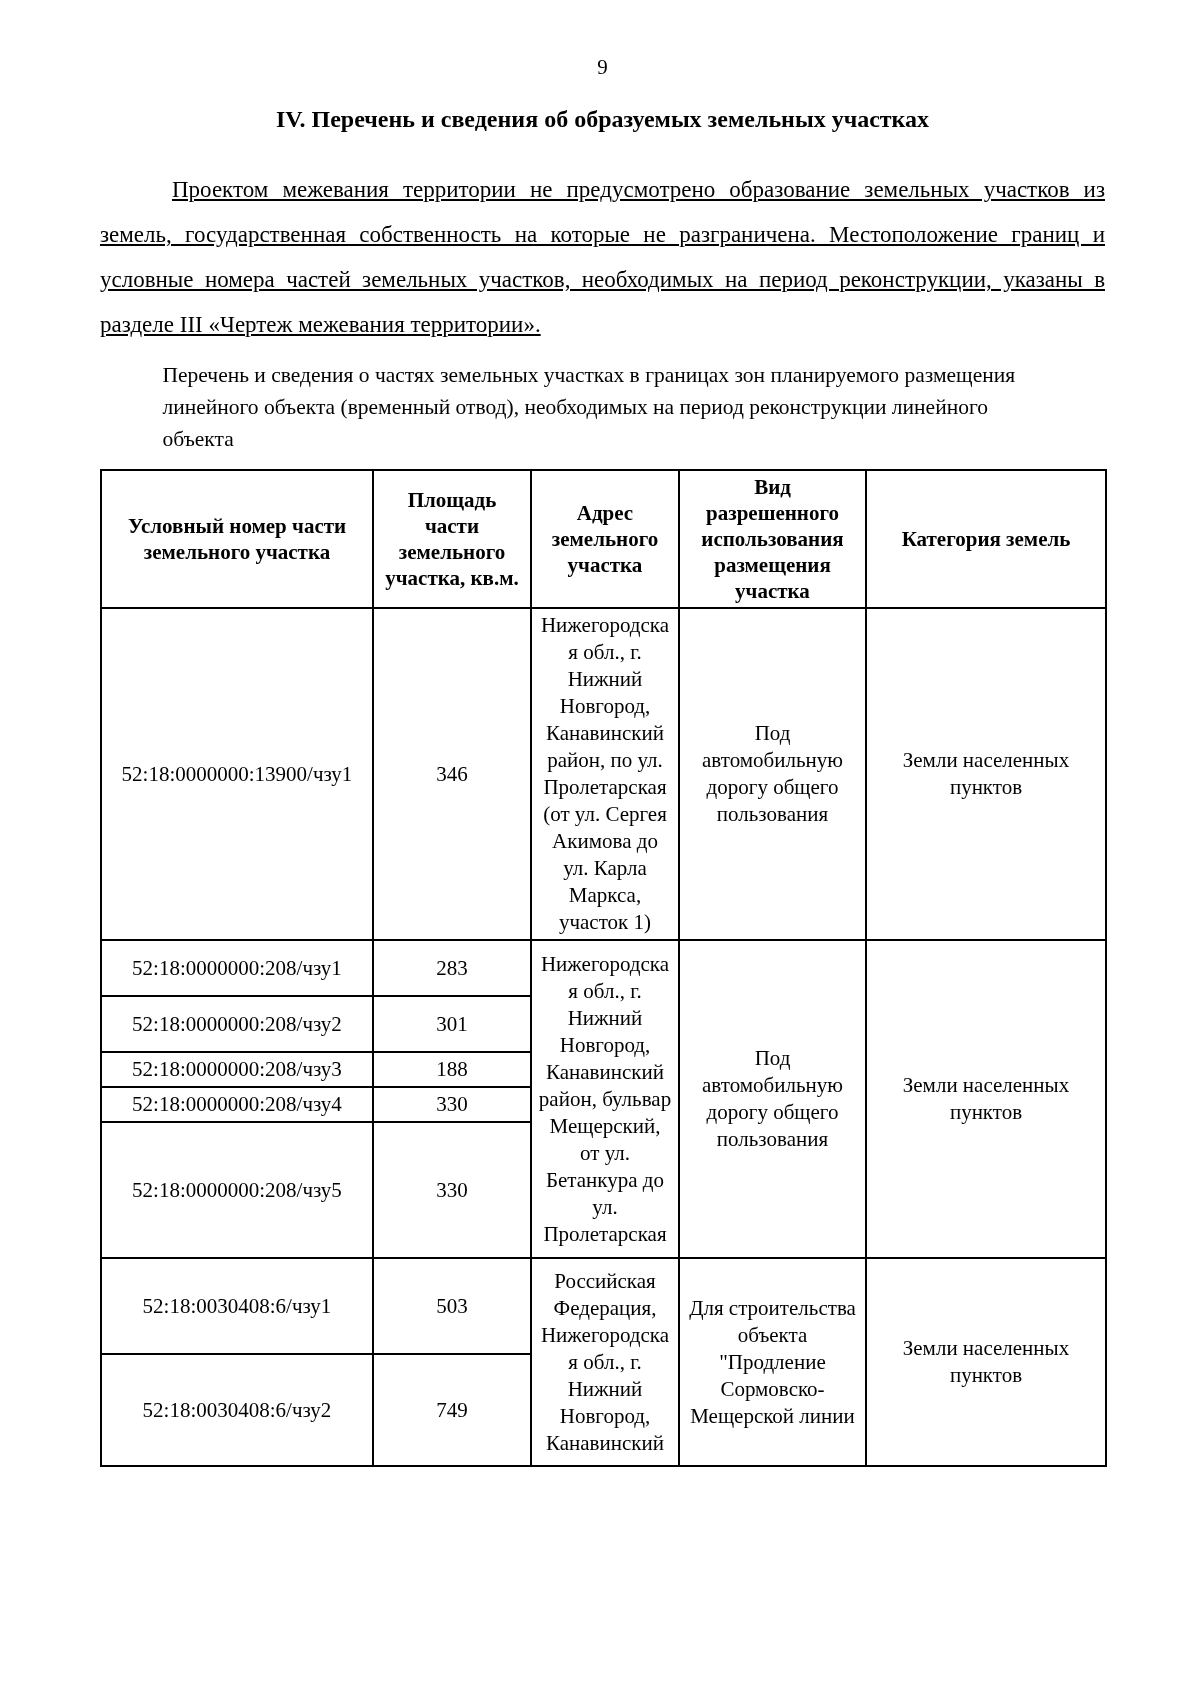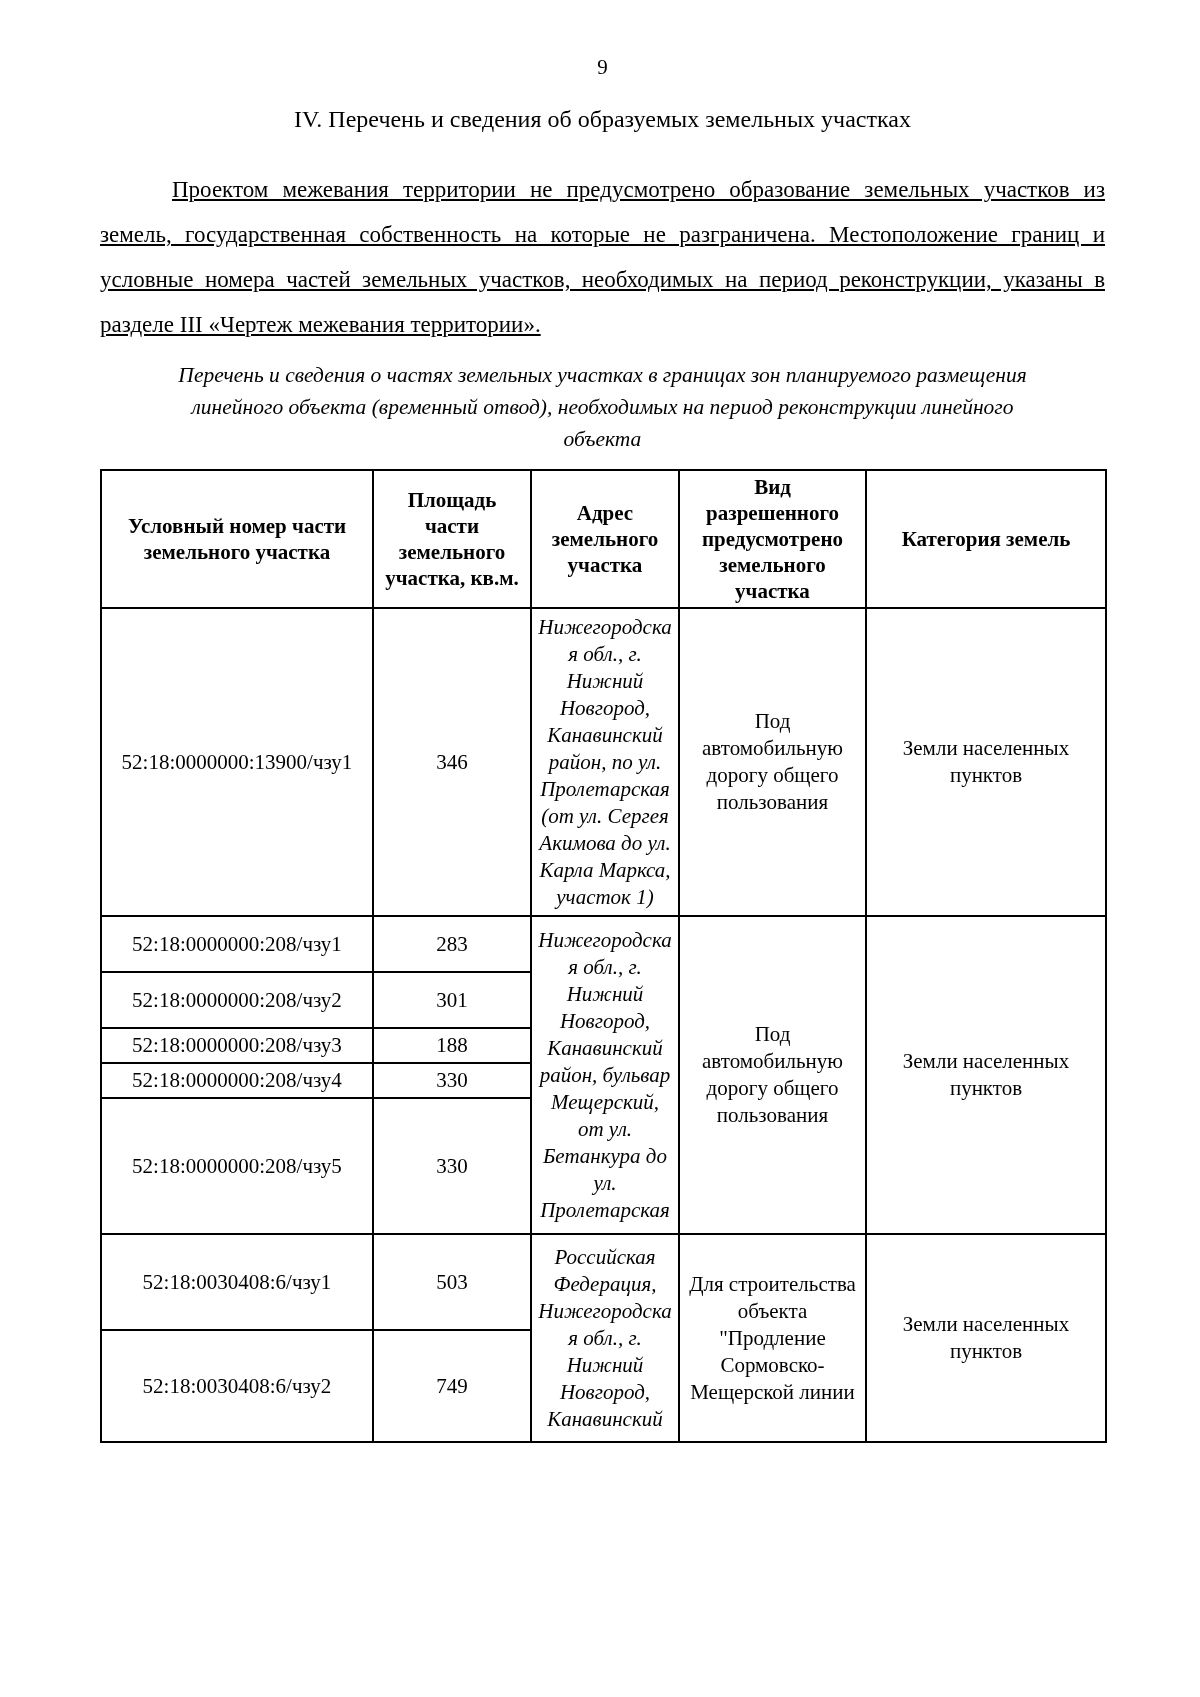--- a/index.html
+++ b/index.html
@@ -15,36 +15,35 @@
     min-height: 1697px;
     padding: 55px 95px 30px 100px;
   }
   .page-number {
     text-align: center;
     font-size: 21px;
   }
   .title {
     text-align: center;
     font-size: 24px;
-    font-weight: normal;
+    font-weight: bold;
     margin-top: 26px;
   }
   .body-par {
     margin-top: 34px;
     font-size: 23px;
     line-height: 45px;
     text-align: justify;
     text-indent: 72px;
     text-decoration: underline;
   }
   .caption {
     margin-top: 12px;
     font-size: 21.5px;
-    font-style: italic;
-    text-align: center;
+    text-align: left;
     line-height: 32px;
     max-width: 880px;
     margin-left: auto;
     margin-right: auto;
   }
   table.land-table {
     border-collapse: collapse;
     table-layout: fixed;
     width: 1005px;
     margin-top: 14px;
@@ -56,21 +55,21 @@
     text-align: center;
     vertical-align: middle;
     padding: 3px 6px;
     line-height: 27px;
     overflow-wrap: break-word;
   }
   table.land-table th {
     font-weight: bold;
     line-height: 26px;
   }
-  td.c-addr { vertical-align: top; padding-top: 4px; font-style: italic; }
+  td.c-addr { vertical-align: top; padding-top: 4px; }
   tr.h-head  { height: 130px; }
   tr.h-a1    { height: 308px; }
   tr.h-b1    { height: 56px; }
   tr.h-b2    { height: 56px; }
   tr.h-b3    { height: 31px; }
   tr.h-b4    { height: 31px; }
   tr.h-b5    { height: 136px; }
   tr.h-c1    { height: 96px; }
   tr.h-c2    { height: 112px; }
 </style>
@@ -93,21 +92,21 @@
       <col style="width:158px">
       <col style="width:148px">
       <col style="width:187px">
       <col style="width:240px">
     </colgroup>
     <thead>
       <tr class="h-head">
         <th>Условный номер части земельного участка</th>
         <th>Площадь части земельного участка, кв.м.</th>
         <th>Адрес земельного участка</th>
-        <th>Вид разрешенного предусмотрено земельного участка</th>
+        <th>Вид разрешенного использования размещения участка</th>
         <th>Категория земель</th>
       </tr>
     </thead>
     <tbody>
 
       <tr class="h-a1">
         <td class="c-num">52:18:0000000:13900/чзу1</td>
         <td class="c-area">346</td>
         <td class="c-addr">Нижегородская обл., г. Нижний Новгород, Канавинский район, по ул. Пролетарская (от ул. Сергея Акимова до ул. Карла Маркса, участок 1)</td>
         <td class="c-use">Под автомобильную дорогу общего пользования</td>

